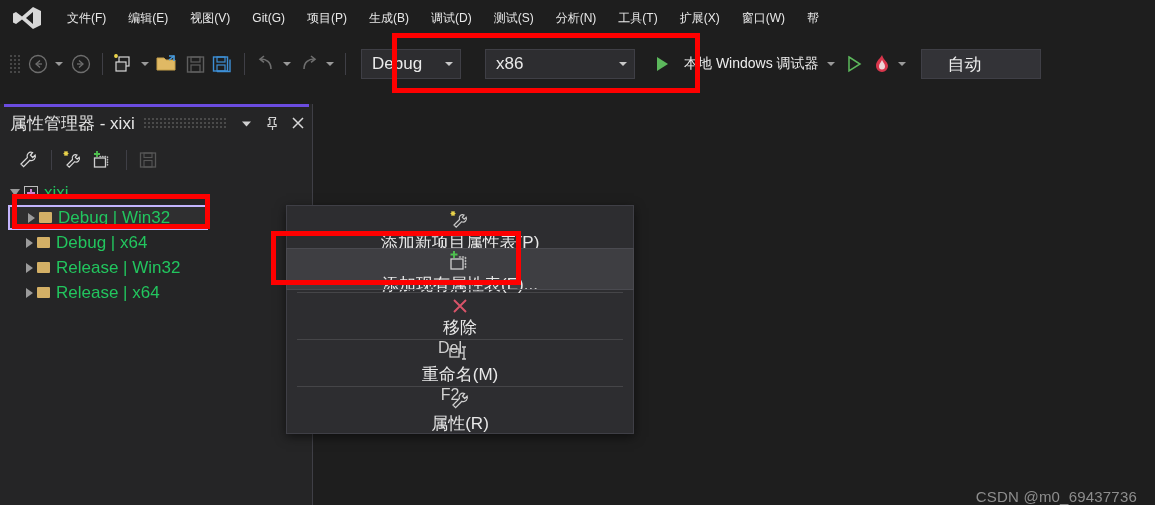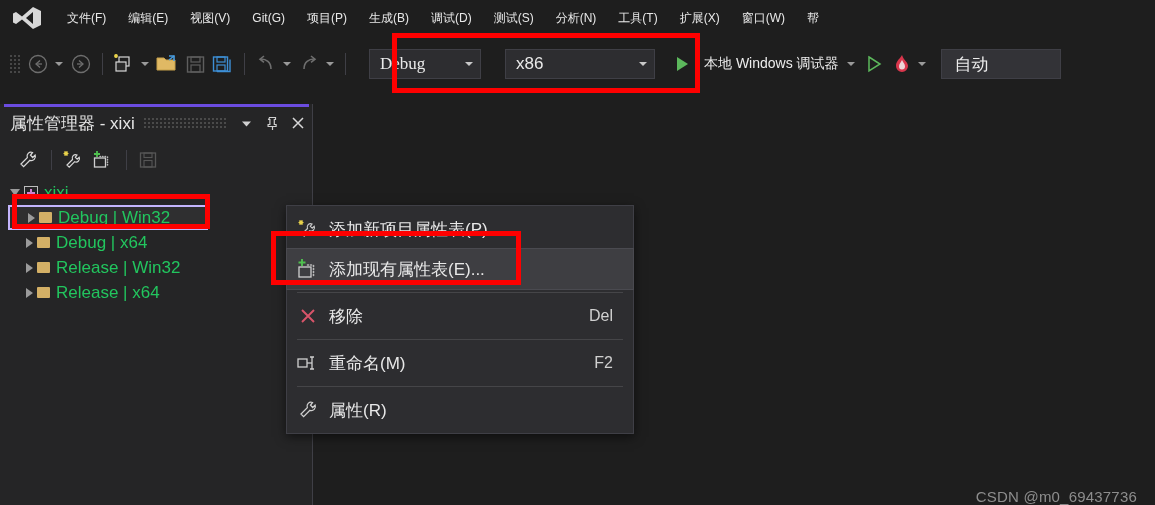--- a/index.html
+++ b/index.html
@@ -57,28 +57,28 @@
   .tb-sep {
     width: 1px; height: 22px; background: #3f3f46; margin: 0 7px;
   }
   .combo {
     height: 30px; background: #2d2d30; border: 1px solid #3f3f46;
     display: flex; align-items: center; justify-content: space-between;
     color: #eaeaea; font-size: 17px; padding: 0 7px 0 10px;
     box-sizing: border-box;
   }
   .combo .caret { border-top-color: #c8c8c8; }
-  .combo-debug { width: 112px; margin-left: 16px; font-family: Liberation Serif, serif; }
+  .combo-debug { width: 100px; margin-left: 8px; }
   .combo-plat  { width: 150px; margin-left: 24px; }
   .run-label {
     font-size: 14px; color: #ededed; margin-left: 8px; white-space: nowrap;
   }
   .auto-box {
     height: 30px; background: #333337; border: 1px solid #3f3f46;
-    display:flex; align-items:center; padding: 0 13px; font-size: 17px;
+    display:flex; align-items:center; padding: 0 26px; font-size: 17px;
     color: #ededed; margin-left: 10px; box-sizing: border-box; min-width: 120px;
   }
 
   
   .panel {
     position: absolute; left: 0; top: 104px; width: 313px; height: 401px;
     background: #252526;
     border-right: 1px solid #3f3f46;
     box-sizing: border-box;
   }
@@ -151,21 +151,21 @@
 
   
   .ctxmenu {
     position: absolute; left: 286px; top: 205px; width: 348px;
     background: #2d2d30; border: 1px solid #3f3f46;
     box-shadow: 0 3px 10px rgba(0,0,0,.55);
     padding: 3px 0; box-sizing: border-box;
   }
   .ctxitem {
     display: flex; align-items: center; height: 40px;
-    font-size: 17px; color: #e8e8e8; position: relative;
+    font-size: 17px; color: #e8e8e8; position: relative; flex-direction: column;
   }
   .ctxitem.hl { background: #3e3e42; outline: 1px solid #4a4a50; }
   .ctx-ico {
     width: 42px; min-width: 42px; height: 30px;
     display: flex; align-items: center; justify-content: center;
   }
   .ctx-label { flex: 1; white-space: nowrap; }
   .ctx-key { color: #d0d0d0; font-size: 16px; padding-right: 20px; }
   .ctx-sep { height: 1px; background: #454548; margin: 3px 10px; }
 

